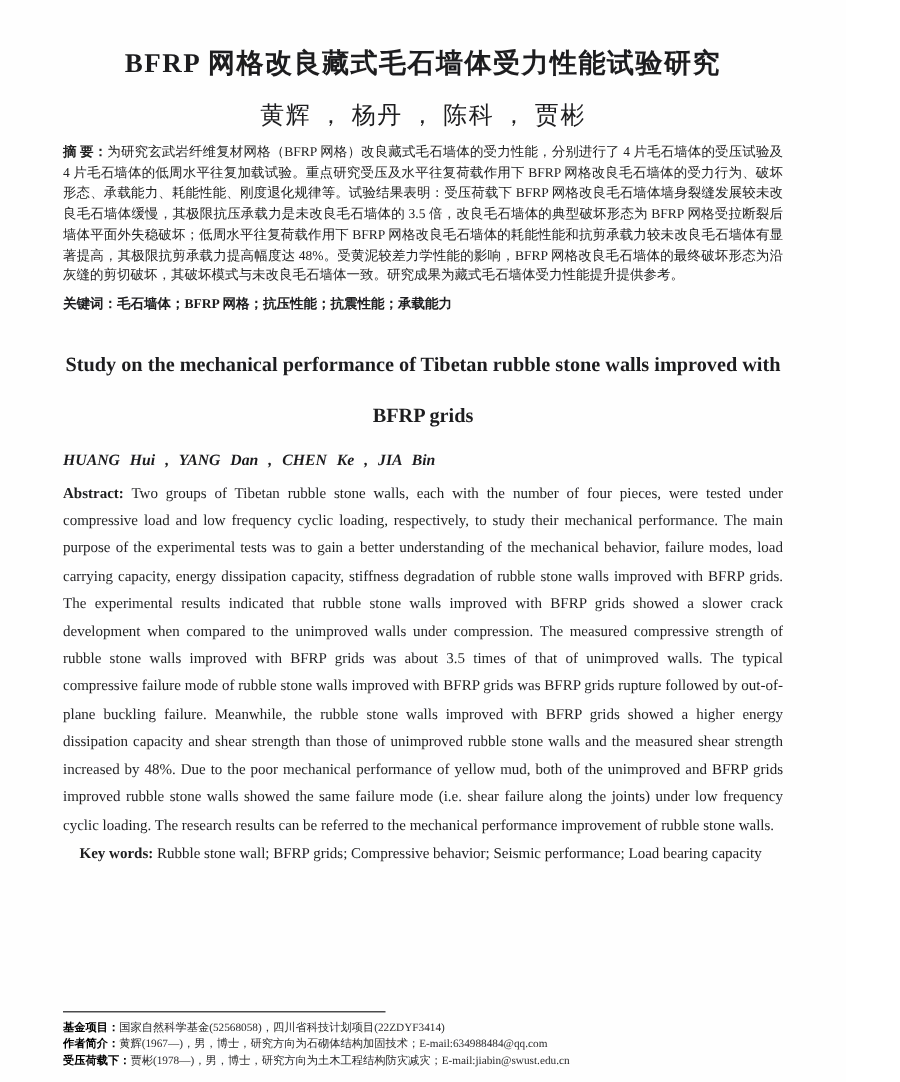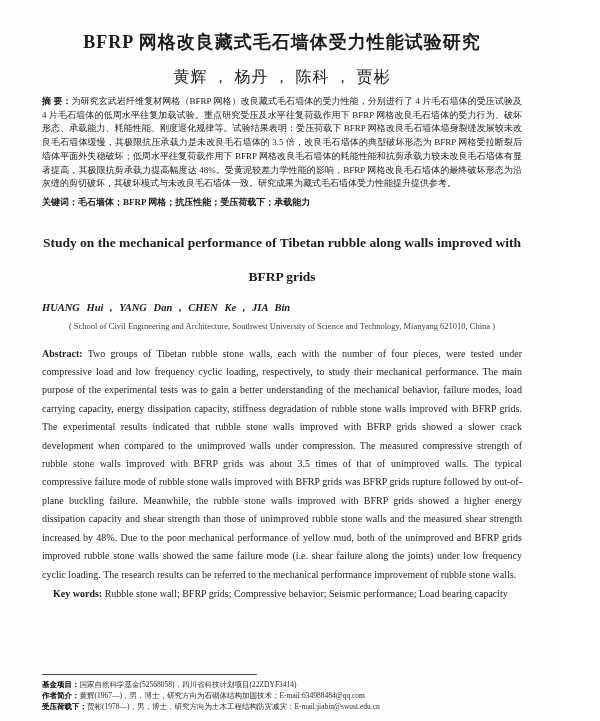--- a/index.html
+++ b/index.html
@@ -111,27 +111,26 @@
 
 <div class="page">
 
   <h1 class="title-zh">BFRP 网格改良藏式毛石墙体受力性能试验研究</h1>
 
   <div class="authors-zh">黄辉 ， 杨丹 ， 陈科 ， 贾彬</div>
 
 
   <p class="abstract-zh"><span class="lbl">摘  要：</span><span>为研究玄武岩纤维复材网格（BFRP 网格）改良藏式毛石墙体的受力性能，分别进行了 4 片毛石墙体的受压试验及 4 片毛石墙体的低周水平往复加载试验。重点研究受压及水平往复荷载作用下 BFRP 网格改良毛石墙体的受力行为、破坏形态、承载能力、耗能性能、刚度退化规律等。试验结果表明：受压荷载下 BFRP 网格改良毛石墙体墙身裂缝发展较未改良毛石墙体缓慢，其极限抗压承载力是未改良毛石墙体的 3.5 倍，改良毛石墙体的典型破坏形态为 BFRP 网格受拉断裂后墙体平面外失稳破坏；低周水平往复荷载作用下 BFRP 网格改良毛石墙体的耗能性能和抗剪承载力较未改良毛石墙体有显著提高，其极限抗剪承载力提高幅度达 48%。受黄泥较差力学性能的影响，BFRP 网格改良毛石墙体的最终破坏形态为沿灰缝的剪切破坏，其破坏模式与未改良毛石墙体一致。研究成果为藏式毛石墙体受力性能提升提供参考。</span></p>
 
-  <p class="keywords-zh"><span class="lbl">关键词：</span><span>毛石墙体；BFRP 网格；抗压性能；受压荷载下；承载能力</span></p>
+  <p class="keywords-zh"><span class="lbl">关键词：</span><span>毛石墙体；BFRP 网格；抗压性能；抗震性能；承载能力</span></p>
 
-  <h2 class="title-en">Study on the mechanical performance of Tibetan rubble along walls improved with BFRP grids</h2>
+  <h2 class="title-en">Study on the mechanical performance of Tibetan rubble stone walls improved with BFRP grids</h2>
 
   <div class="authors-en">HUANG Hui ,  YANG Dan ,  CHEN Ke ,  JIA Bin</div>
 
-  <div class="affil-en">( School of Civil Engineering and Architecture, Southwest University of Science and Technology, Mianyang 621010, China )</div>
 
   <p class="abstract-en"><span class="lbl-en">Abstract:</span> <span>Two groups of Tibetan rubble stone walls, each with the number of four pieces, were tested under compressive load and low frequency cyclic loading, respectively, to study their mechanical performance. The main purpose of the experimental tests was to gain a better understanding of the mechanical behavior, failure modes, load carrying capacity, energy dissipation capacity, stiffness degradation of rubble stone walls improved with BFRP grids. The experimental results indicated that rubble stone walls improved with BFRP grids showed a slower crack development when compared to the unimproved walls under compression. The measured compressive strength of rubble stone walls improved with BFRP grids was about 3.5 times of that of unimproved walls. The typical compressive failure mode of rubble stone walls improved with BFRP grids was BFRP grids rupture followed by out-of-plane buckling failure. Meanwhile, the rubble stone walls improved with BFRP grids showed a higher energy dissipation capacity and shear strength than those of unimproved rubble stone walls and the measured shear strength increased by 48%. Due to the poor mechanical performance of yellow mud, both of the unimproved and BFRP grids improved rubble stone walls showed the same failure mode (i.e. shear failure along the joints) under low frequency cyclic loading. The research results can be referred to the mechanical performance improvement of rubble stone walls.</span></p>
 
   <p class="keywords-en"><span class="lbl-en">Key words:</span> <span>Rubble stone wall; BFRP grids; Compressive behavior; Seismic performance; Load bearing capacity</span></p>
 
   <div class="footnotes">
     <div class="fn-rule"></div>
     <div class="fn-line"><span class="fn-lbl">基金项目：</span><span>国家自然科学基金(52568058)，四川省科技计划项目(22ZDYF3414)</span></div>
     <div class="fn-line"><span class="fn-lbl">作者简介：</span><span>黄辉(1967—)，男，博士，研究方向为石砌体结构加固技术；E-mail:634988484@qq.com</span></div>
     <div class="fn-line"><span class="fn-lbl">受压荷载下：</span><span>贾彬(1978—)，男，博士，研究方向为土木工程结构防灾减灾；E-mail:jiabin@swust.edu.cn</span></div>

